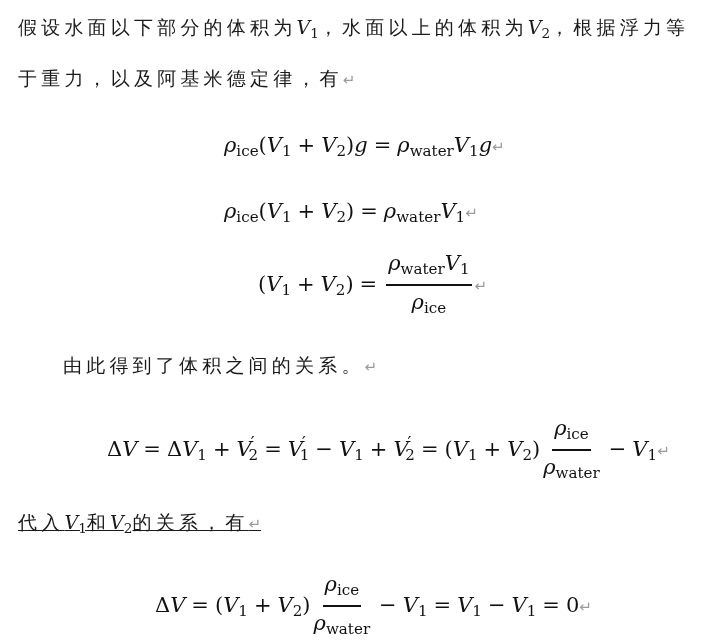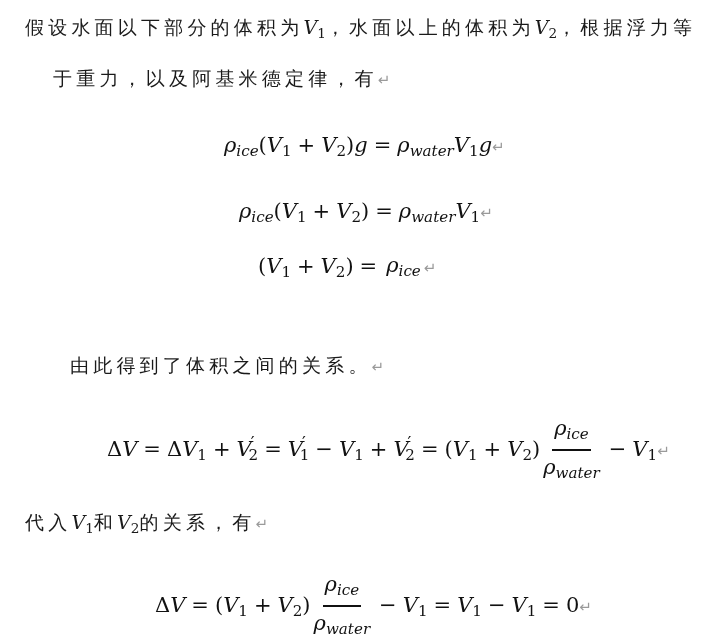--- a/index.html
+++ b/index.html
@@ -1,68 +1,69 @@
 <!DOCTYPE html>
 <html><head>
 <meta charset="utf-8">
 <style>
   html, body { margin:0; padding:0; background:#ffffff; }
   body { width:702px; height:642px; position:relative; overflow:hidden;
          font-family: "DejaVu Sans", sans-serif; color:#1a1a1a; }
-  .para { position:absolute; left:25px; font-size:19px; letter-spacing:4.2px; white-space:nowrap; line-height:26px; }
+  .para { position:absolute; left:18px; font-size:19px; letter-spacing:4.2px; white-space:nowrap; line-height:26px; }
   .math { font-family: "DejaVu Serif", serif; font-style:italic; letter-spacing:0; }
   .mathline { position:absolute; white-space:nowrap; font-family:"DejaVu Serif", serif; font-size:21px; line-height:30px; color:#111; }
   .it { font-style:italic; }
   .rm { font-style:normal; }
-  sub { font-size:0.72em; vertical-align:-0.28em; font-style:italic; }
+  sub { font-size:0.72em; vertical-align:-0.28em; }
   sub.n { font-style:normal; }
   .op { padding:0 6px; font-style:normal; }
   .ret { color:#9a9a9a; font-family:"DejaVu Sans", sans-serif; font-style:normal; font-size:15px; letter-spacing:0; }
   .frac { display:inline-flex; flex-direction:column; align-items:center; vertical-align:middle; margin:0 3px; }
   .frac .num { border-bottom:2px solid #111; padding:0 2px 1px; line-height:28px; }
   .frac .den { padding-top:2px; line-height:28px; }
   .prime { font-style:normal; font-size:0.8em; vertical-align:0.5em; margin-left:-1px; }
 </style>
 </head>
 <body>
 
 <div class="para" style="top:14px;">
   <span>假设水面以下部分的体积为</span><span class="math"><span>V</span><sub class="n">1</sub></span><span>，水面以上的体积为</span><span class="math"><span>V</span><sub class="n">2</sub></span><span>，根据浮力等</span>
 </div>
 
-<div class="para" style="top:65px;margin-left:28px;">
+<div class="para" style="top:65px;">
   <span>于重力，以及阿基米德定律，有</span><span class="ret">↵</span>
 </div>
 
 <div class="mathline" style="top:130px; left:224px;">
   <span class="it">ρ</span><sub>ice</sub><span class="rm">(</span><span class="it">V</span><sub class="n">1</sub><span class="op">+</span><span class="it">V</span><sub class="n">2</sub><span class="rm">)</span><span class="it">g</span><span class="op">=</span><span class="it">ρ</span><sub>water</sub><span class="it">V</span><sub class="n">1</sub><span class="it">g</span><span class="ret">↵</span>
 </div>
 
-<div class="mathline" style="top:196px; left:239px;">
+<div class="mathline" style="top:196px; left:224px;">
   <span class="it">ρ</span><sub>ice</sub><span class="rm">(</span><span class="it">V</span><sub class="n">1</sub><span class="op">+</span><span class="it">V</span><sub class="n">2</sub><span class="rm">)</span><span class="op">=</span><span class="it">ρ</span><sub>water</sub><span class="it">V</span><sub class="n">1</sub><span class="ret">↵</span>
 </div>
 
 <div class="mathline" style="top:249px; left:258px;">
   <span class="rm">(</span><span class="it">V</span><sub class="n">1</sub><span class="op">+</span><span class="it">V</span><sub class="n">2</sub><span class="rm">)</span><span class="op">=</span><span class="frac">
+      <span class="num"><span class="it">ρ</span><sub>water</sub><span class="it">V</span><sub class="n">1</sub></span>
       <span class="den"><span class="it">ρ</span><sub>ice</sub></span>
     </span><span class="ret">↵</span>
 </div>
 
 <div class="para" style="top:352px;margin-left:45px;">
   <span>由此得到了体积之间的关系。</span><span class="ret">↵</span>
 </div>
 
 <div class="mathline" style="top:414px; left:107px;">
   <span class="rm">Δ</span><span class="it">V</span><span class="op">=</span><span class="rm">Δ</span><span class="it">V</span><sub class="n">1</sub><span class="op">+</span><span class="it">V</span><span class="prime">′</span><sub class="n" style="margin-left:-6px">2</sub><span class="op">=</span><span class="it">V</span><span class="prime">′</span><sub class="n" style="margin-left:-6px">1</sub><span class="op">−</span><span class="it">V</span><sub class="n">1</sub><span class="op">+</span><span class="it">V</span><span class="prime">′</span><sub class="n" style="margin-left:-6px">2</sub><span class="op">=</span><span class="rm">(</span><span class="it">V</span><sub class="n">1</sub><span class="op">+</span><span class="it">V</span><sub class="n">2</sub><span class="rm">)</span><span class="frac">
       <span class="num"><span class="it">ρ</span><sub>ice</sub></span>
       <span class="den"><span class="it">ρ</span><sub>water</sub></span>
     </span><span class="op">−</span><span class="it">V</span><sub class="n">1</sub><span class="ret">↵</span>
 </div>
 
-<div class="para" style="top:509px;">
+<div class="para" style="top:509px;text-decoration:underline;">
   <span>代入</span><span class="math"><span>V</span><sub class="n">1</sub></span><span>和</span><span class="math"><span>V</span><sub class="n">2</sub></span><span>的关系，有</span><span class="ret">↵</span>
 </div>
 
 <div class="mathline" style="top:570px; left:155px;text-align:center;">
   <span class="rm">Δ</span><span class="it">V</span><span class="op">=</span><span class="rm">(</span><span class="it">V</span><sub class="n">1</sub><span class="op">+</span><span class="it">V</span><sub class="n">2</sub><span class="rm">)</span><span class="frac">
       <span class="num"><span class="it">ρ</span><sub>ice</sub></span>
       <span class="den"><span class="it">ρ</span><sub>water</sub></span>
     </span><span class="op">−</span><span class="it">V</span><sub class="n">1</sub><span class="op">=</span><span class="it">V</span><sub class="n">1</sub><span class="op">−</span><span class="it">V</span><sub class="n">1</sub><span class="op">=</span><span class="rm">0</span><span class="ret">↵</span>
 </div>
 

